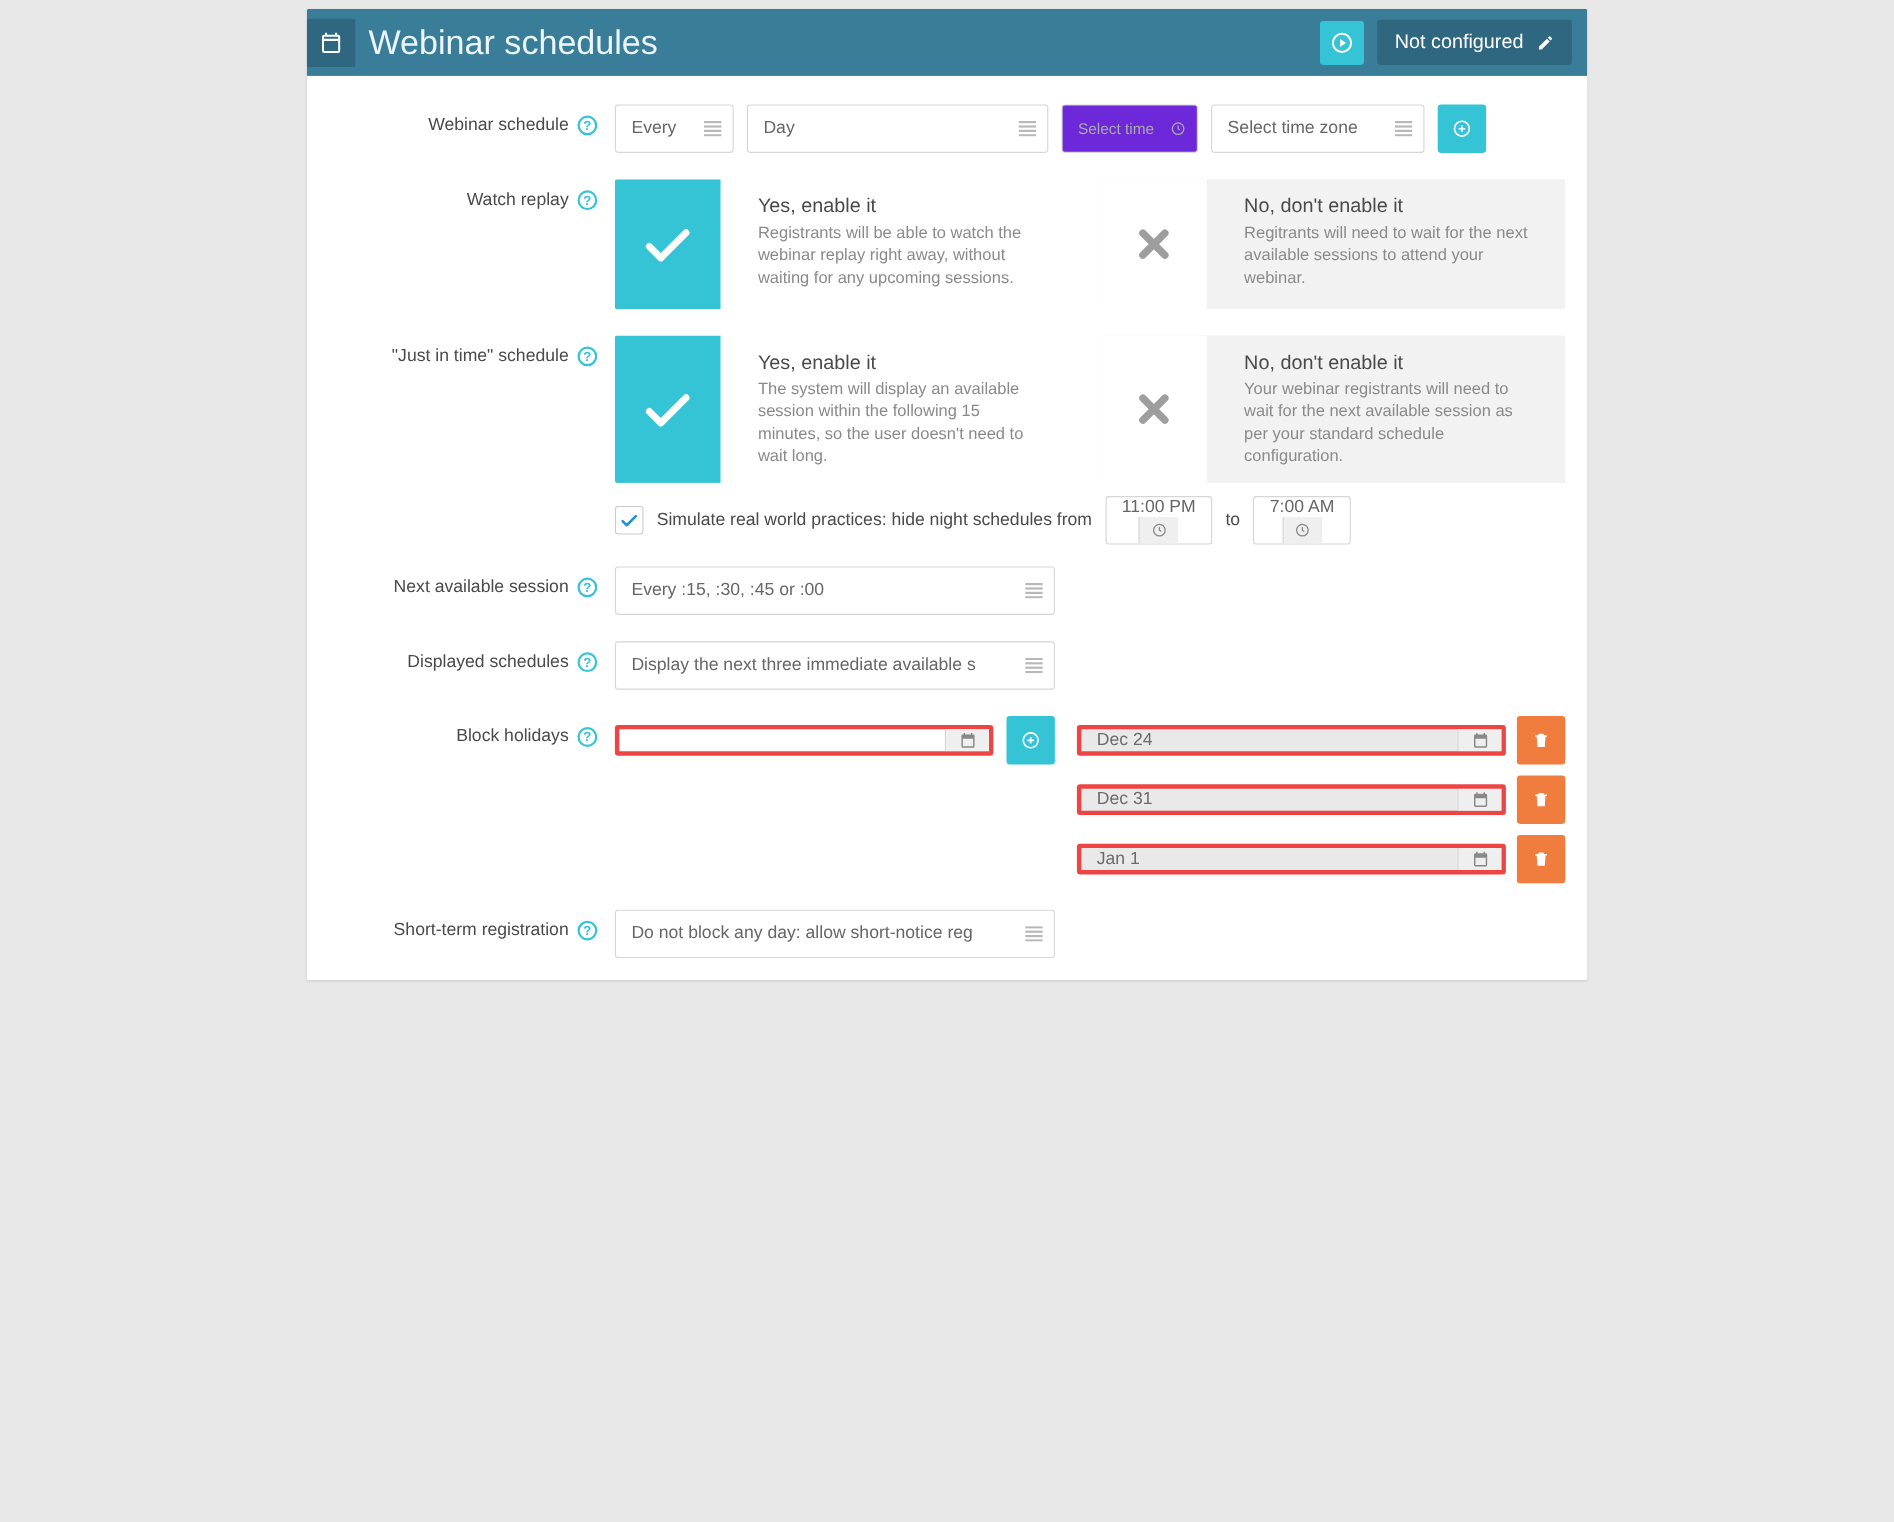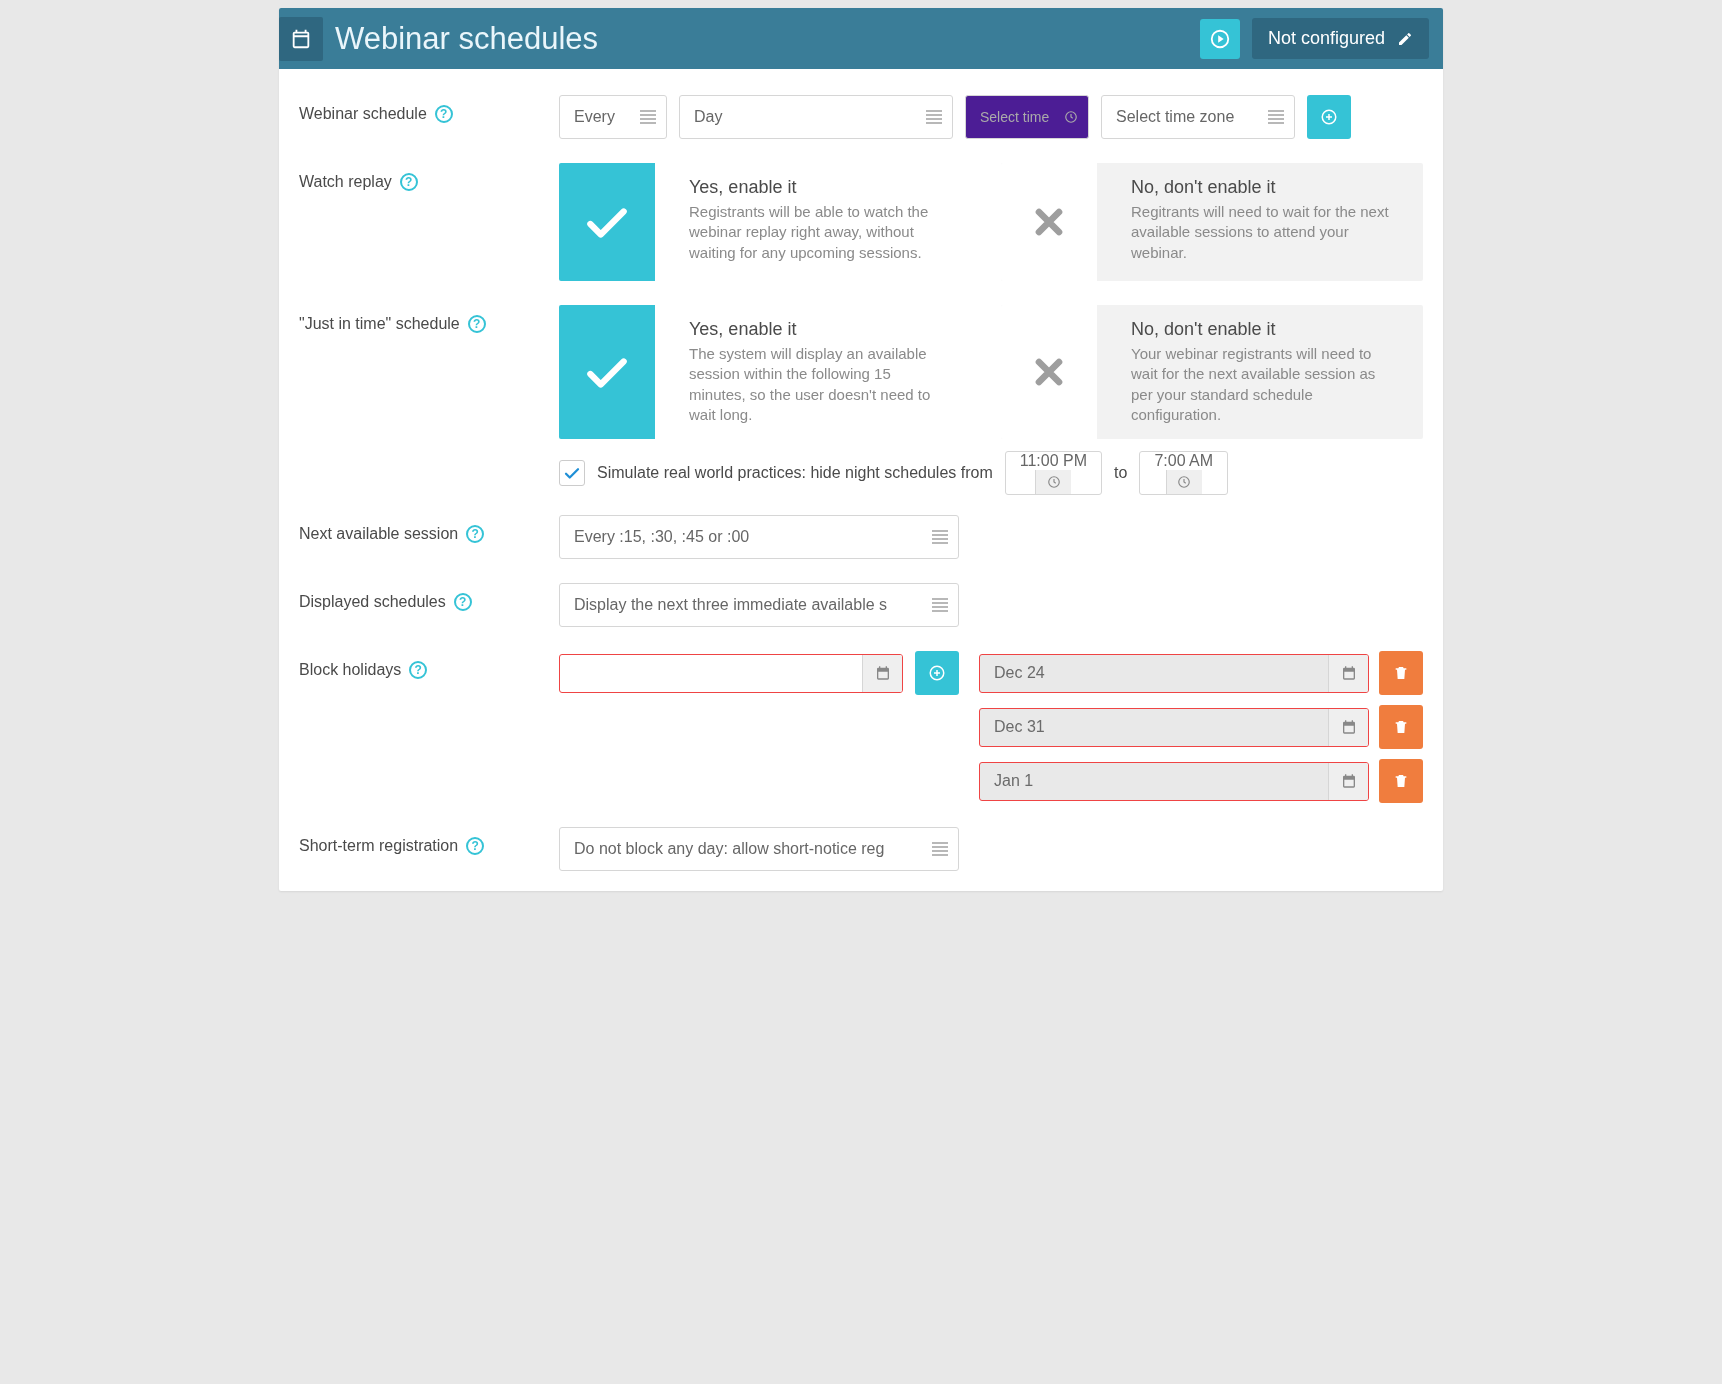--- a/index.html
+++ b/index.html
@@ -63,20 +63,21 @@
     align-items: flex-start;
     margin-bottom: 24px;
   }
   .lbl {
     width: 260px;
     text-align: right;
     padding-right: 16px;
     padding-top: 10px;
     color: #4a4a4a;
     display: flex;
+    justify-content: flex-end;
     align-items: center;
     gap: 8px;
   }
   .help-ic {
     display: inline-flex;
     width: 18px; height: 18px;
     border: 2px solid #35c3d6;
     border-radius: 50%;
     align-items: center; justify-content: center;
     color: #35c3d6;
@@ -96,21 +97,21 @@
     align-items: center;
     border: 1px solid #d6d6d6;
     border-radius: 3px;
     background: #fff;
     height: 44px;
     padding: 0 10px 0 14px;
     color: #666;
     gap: 8px;
     cursor: pointer;
   }
-  .sel.disabled { background: #4c1d95; color:#aaa; }
+  .sel.disabled { background: #6d28d9; color:#aaa; }
   .sel .bars {
     color: #b8b8b8;
   }
   .sel .txt { flex: 1; white-space: nowrap; overflow: hidden; text-overflow: ellipsis; }
   .add-btn {
     background: #35c3d6;
     color: #fff;
     width: 44px; height: 44px;
     border-radius: 3px;
     display: inline-flex; align-items: center; justify-content: center;
@@ -165,22 +166,22 @@
   .time-box .clock {
     background:#efefef; width:36px; height:100%;
     display:flex; align-items:center; justify-content:center; color:#888;
     border-left:1px solid #d6d6d6;
   }
   .wide-sel { width: 400px; }
   .holiday-col { display:flex; flex-direction:column; gap:10px; }
   .holiday-row { display:flex; gap:10px; align-items:center; }
   .date-pill {
     display:flex; align-items:center;
-    background:#e9e9e9; border:1px solid #ef4444;
-    border-radius:3px; height:39px;
+    background:#e9e9e9; border:4px solid #ef4444;
+    border-radius:3px; height:28px;
     flex:1;
     overflow:hidden;
   }
   .date-pill.empty { background:#fff; }
   .date-pill .dp-txt { flex:1; padding:0 14px; color:#6b6b6b; }
   .date-pill .dp-ic {
     width:40px; height:100%;
     display:flex; align-items:center; justify-content:center;
     border-left:1px solid #d6d6d6; color:#888;
     background:#efefef;

